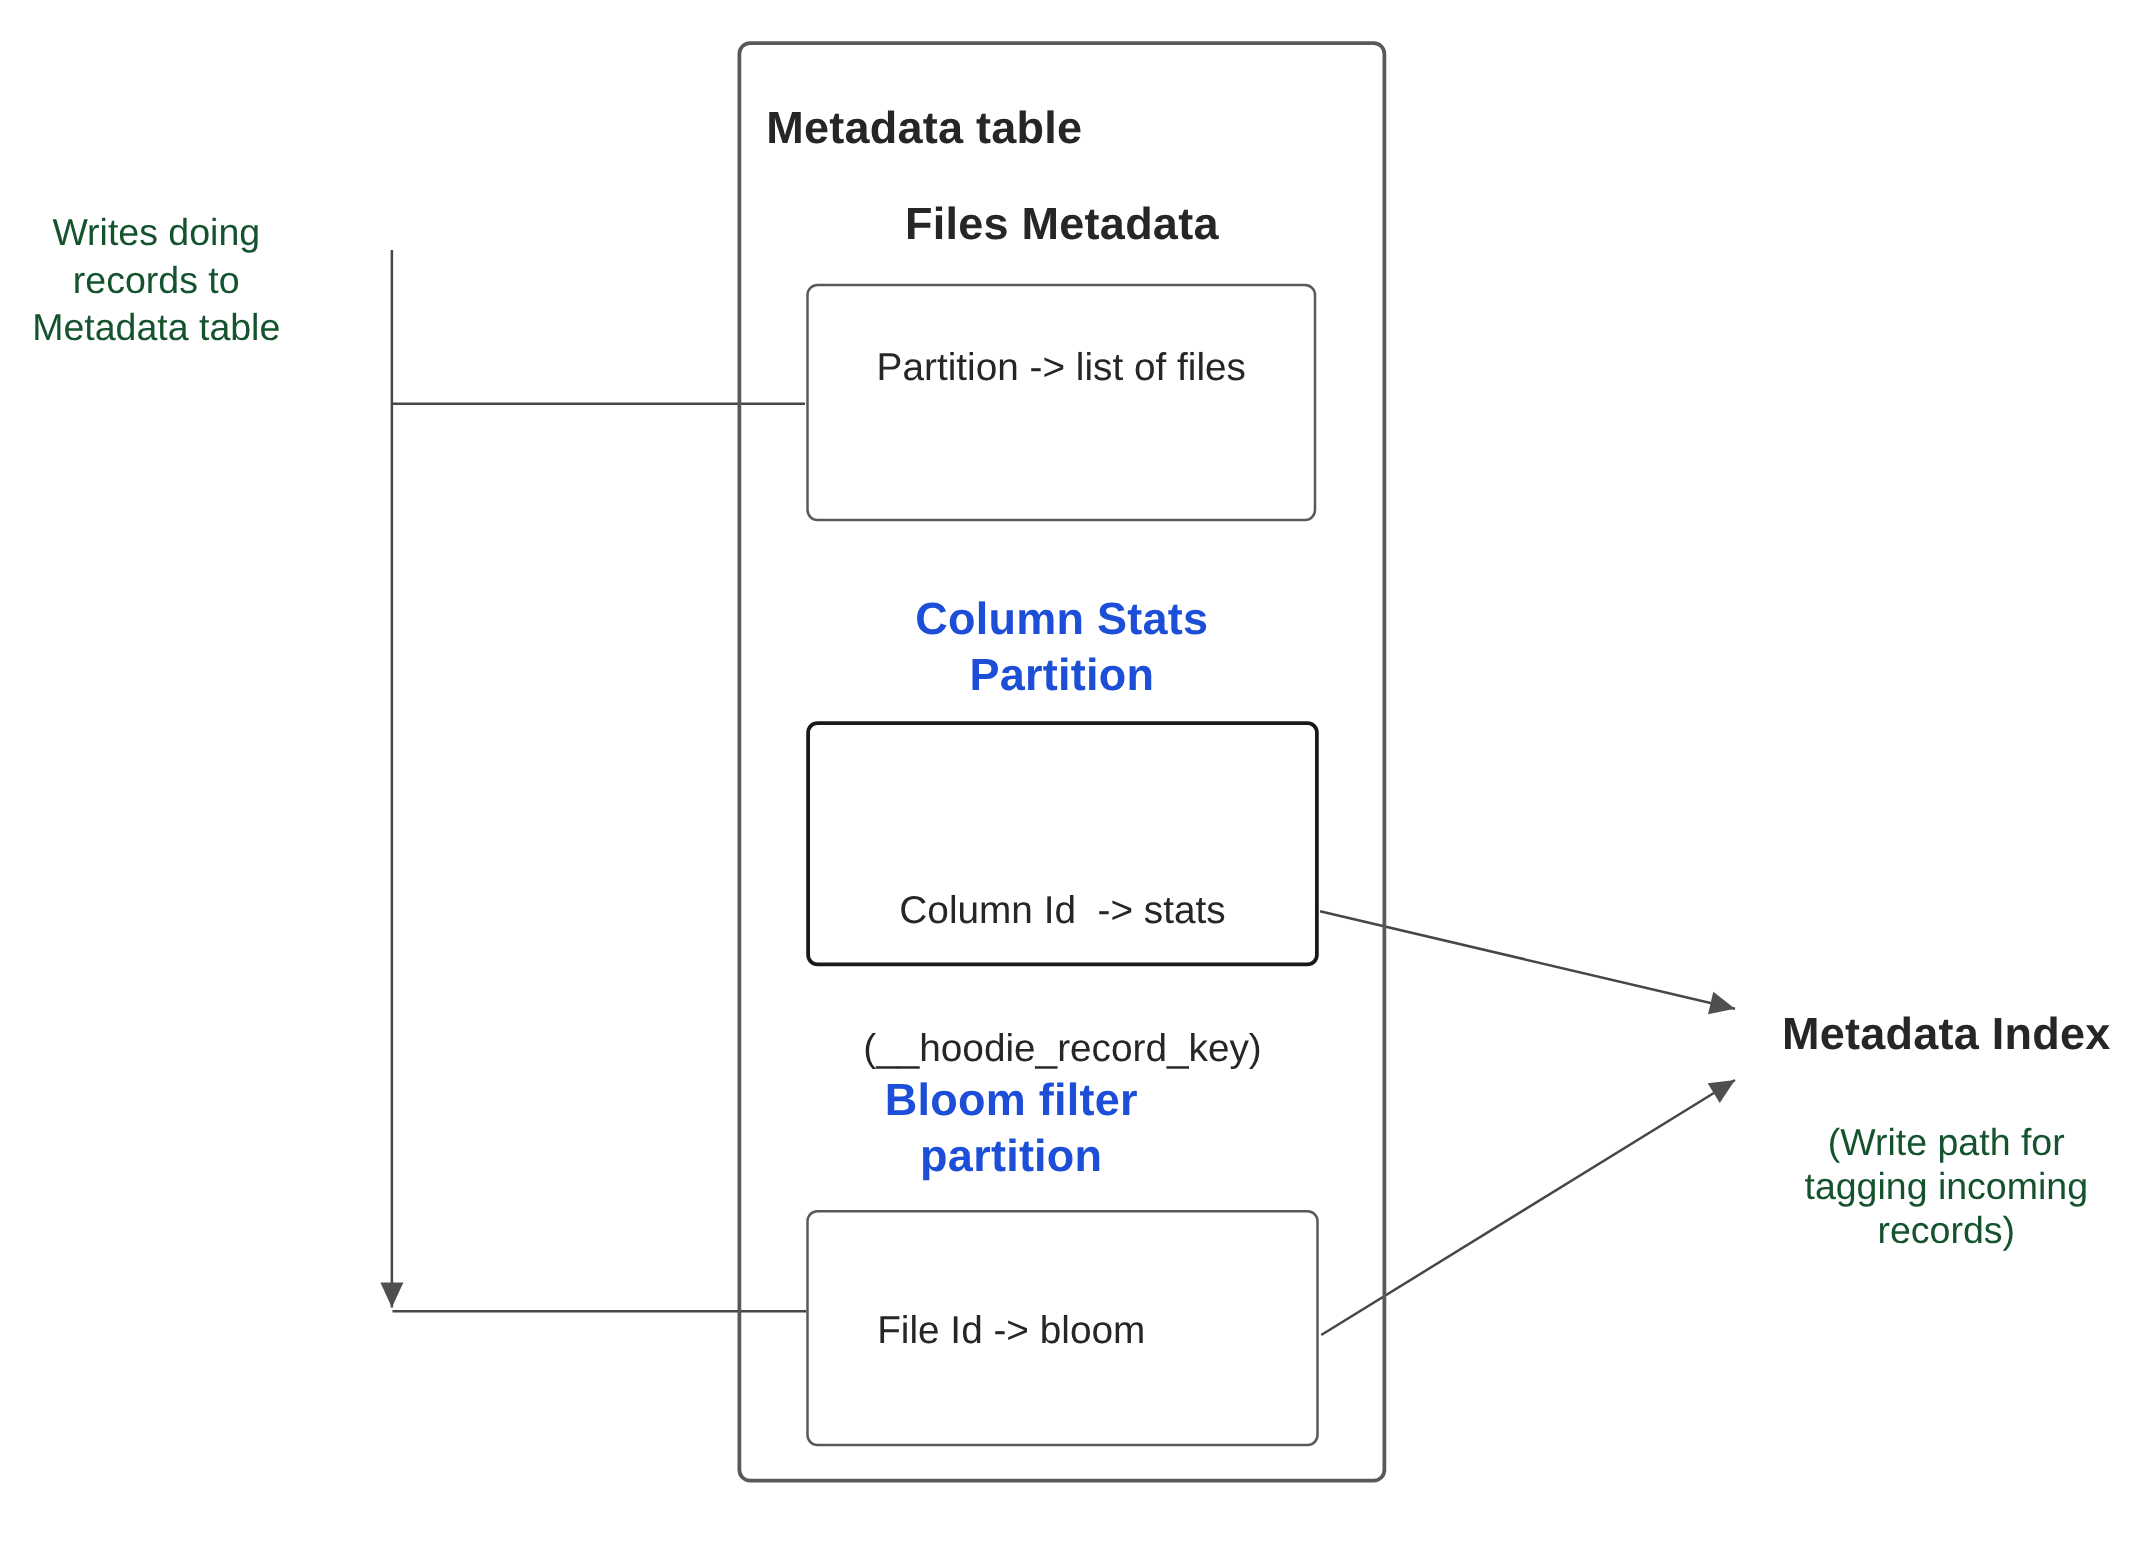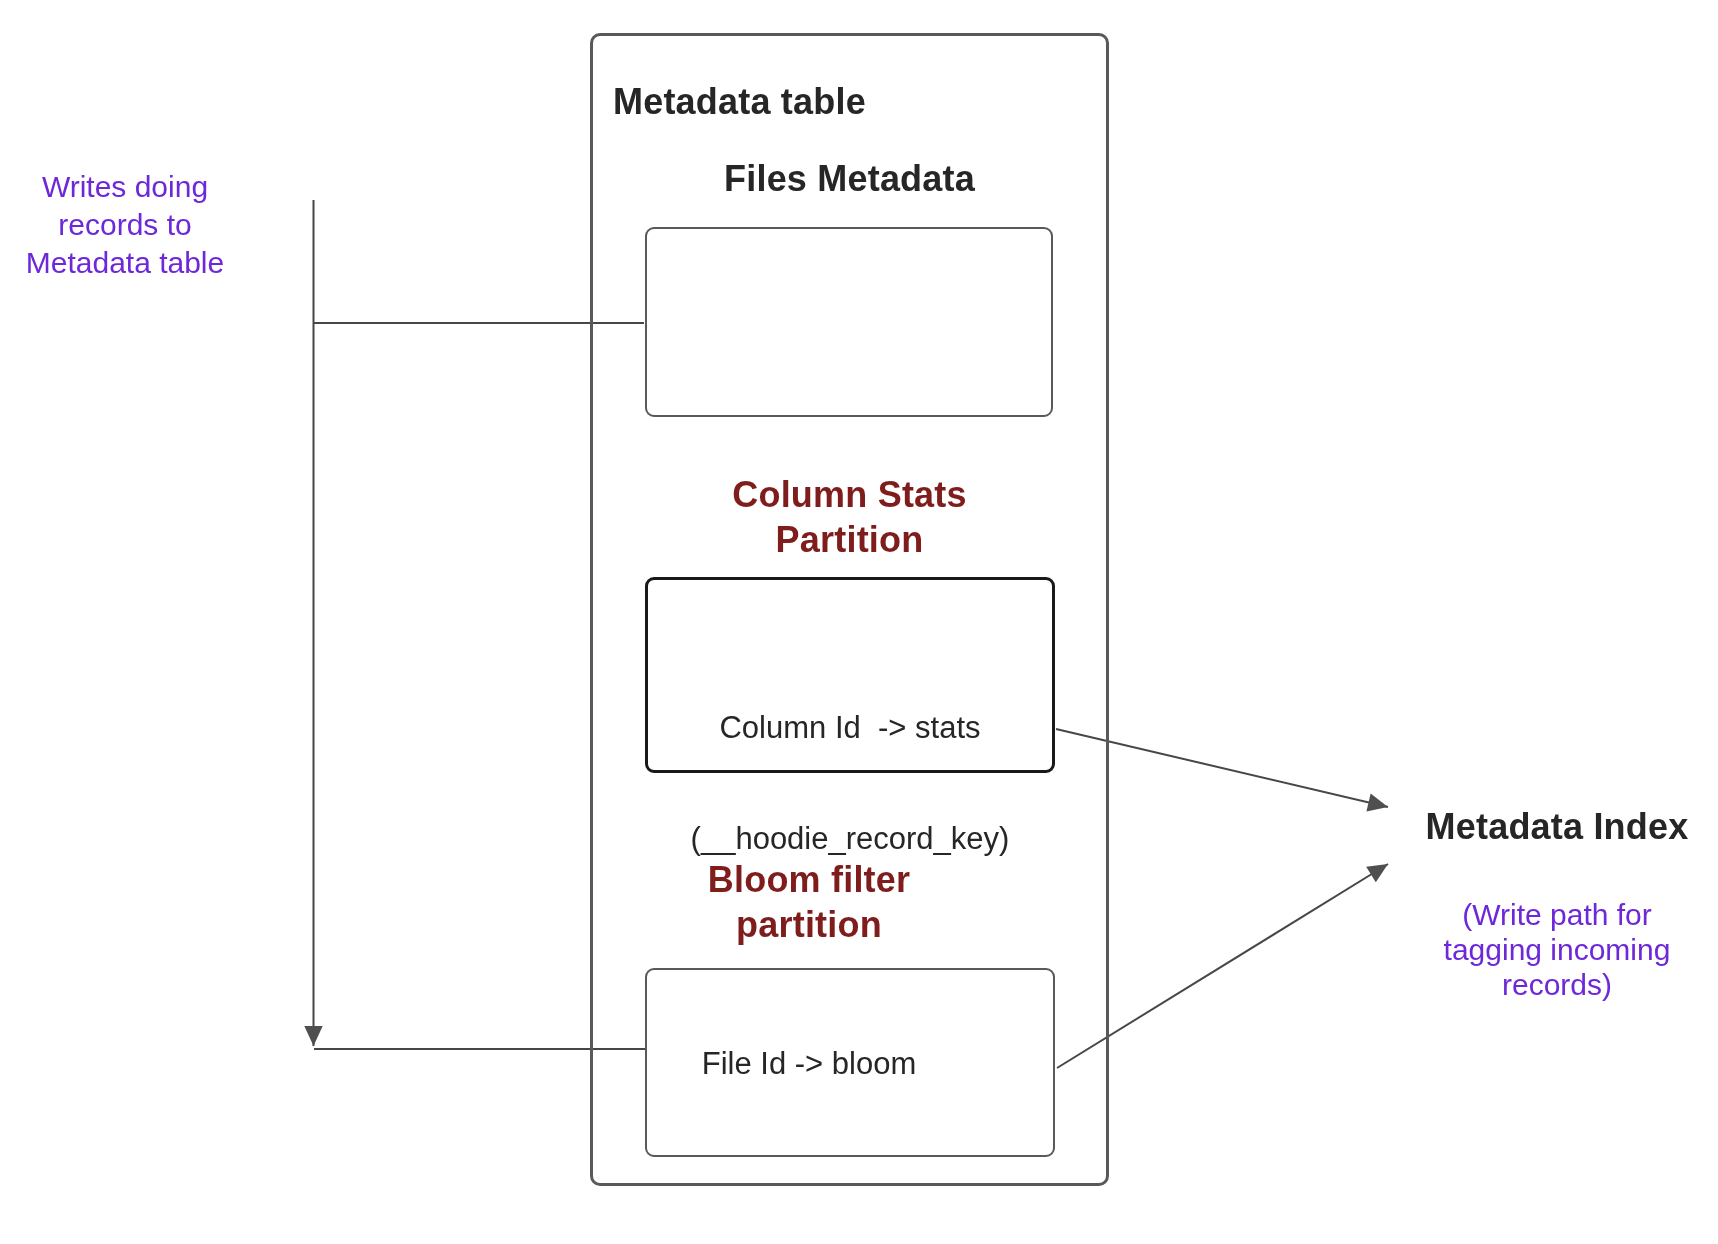--- a/index.html
+++ b/index.html
@@ -15,41 +15,41 @@
     background: #ffffff;
     overflow: hidden;
     color: #262626;
   }
   .abs { position: absolute; }
   .ctr { text-align: center; }
   .heading {
     font-size: 36px;
     font-weight: 700;
     line-height: 45px;
-    color: #7f1d1d;
+    color: #1d4ed8;
     letter-spacing: 0.2px;
   }
   .title {
     font-size: 36px;
     font-weight: 700;
     line-height: 36px;
     color: #262626;
     letter-spacing: 0.2px;
   }
   .bodytext {
     font-size: 31px;
     font-weight: 400;
     line-height: 37px;
     color: #262626;
     white-space: pre-wrap;
   }
   .notetext {
     font-size: 30px;
     font-weight: 400;
-    color: #6d28d9;
+    color: #14532d;
   }
   .box {
     position: absolute;
     box-sizing: border-box;
     background: #ffffff;
     border: 2.5px solid #595959;
     border-radius: 9px;
   }
   #outer-box {
     left: 590px; top: 33px;
@@ -97,20 +97,21 @@
     <div>records to</div>
     <div>Metadata table</div>
   </div>
 
   <div id="outer-box" class="box"></div>
 
   <div class="abs title" style="left:613px; top:84px; width:480px;">Metadata table</div>
 
   <div class="abs ctr title" style="left:590px; top:161px; width:519px;">Files Metadata</div>
   <div id="files-box" class="box"></div>
+  <div class="abs ctr bodytext" style="left:645px; top:275px; width:408px;">Partition -&gt; list of files</div>
 
   <div class="abs ctr heading" style="left:590px; top:472px; width:519px;">
     <div>Column Stats</div>
     <div>Partition</div>
   </div>
   <div id="colstats-box" class="box"></div>
   <div class="abs ctr bodytext" style="left:645px; top:635px; width:410px;">
     <div>Column Id  -&gt; stats</div>
     <div>(__hoodie_record_key)</div>
   </div>

